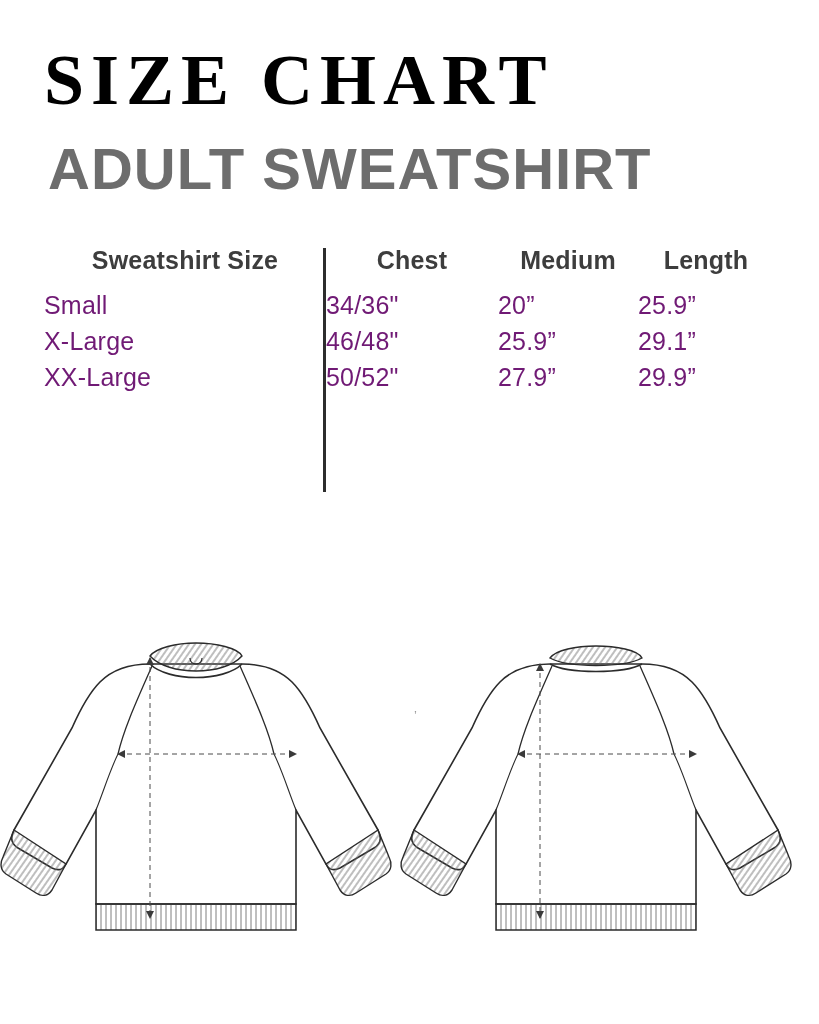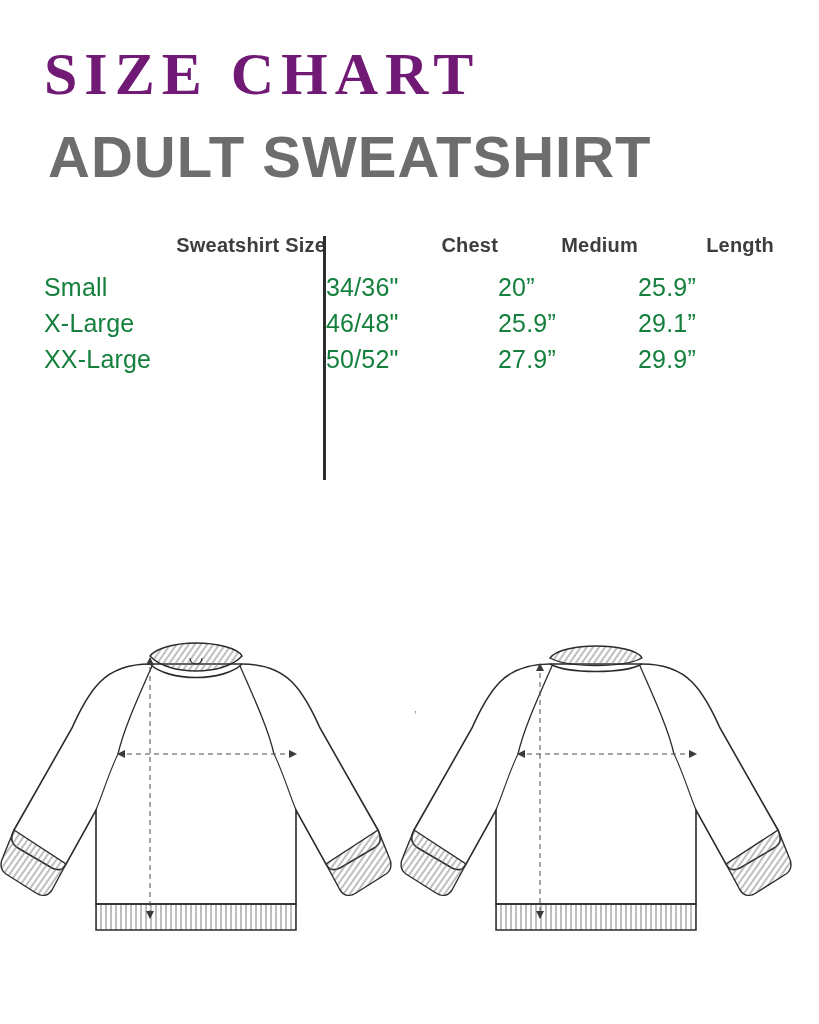--- a/index.html
+++ b/index.html
@@ -17,23 +17,23 @@
   }
   .page {
     width: 819px;
     height: 1024px;
     position: relative;
     box-sizing: border-box;
     padding: 0 44px;
   }
   .title {
     font-family: "Liberation Serif", serif;
-    font-size: 60px;
+    font-size: 72px;
     letter-spacing: 7px;
-    color: #701a75;
+    color: #000000;
     margin: 44px 0 0 0;
     line-height: 1;
     white-space: nowrap;
   }
   .subtitle {
     font-family: "Liberation Sans", sans-serif;
     font-size: 58px;
     letter-spacing: 1px;
     color: #6d6d6d;
     margin: 24px 0 0 4px;
@@ -45,30 +45,30 @@
   .table-wrap {
     margin-top: 48px;
     position: relative;
   }
   table.size-table {
     border-collapse: collapse;
     width: 730px;
     table-layout: fixed;
   }
   table.size-table th {
-    font-size: 20px;
+    font-size: 25px;
     font-weight: bold;
     color: #3d3d3d;
-    text-align: right;
+    text-align: center;
     padding: 0 0 12px 0;
     letter-spacing: 0.2px;
   }
   table.size-table td {
     font-size: 25px;
-    color: #15803d;
+    color: #701a75;
     text-align: left;
     padding: 4px 0 3px 0;
     letter-spacing: 0.2px;
   }
   col.c-size   { width: 282px; }
   col.c-chest  { width: 172px; }
   col.c-width  { width: 140px; }
   col.c-length { width: 136px; }
 
   th.chest-head, td.chest-cell { padding-left: 46px; }

